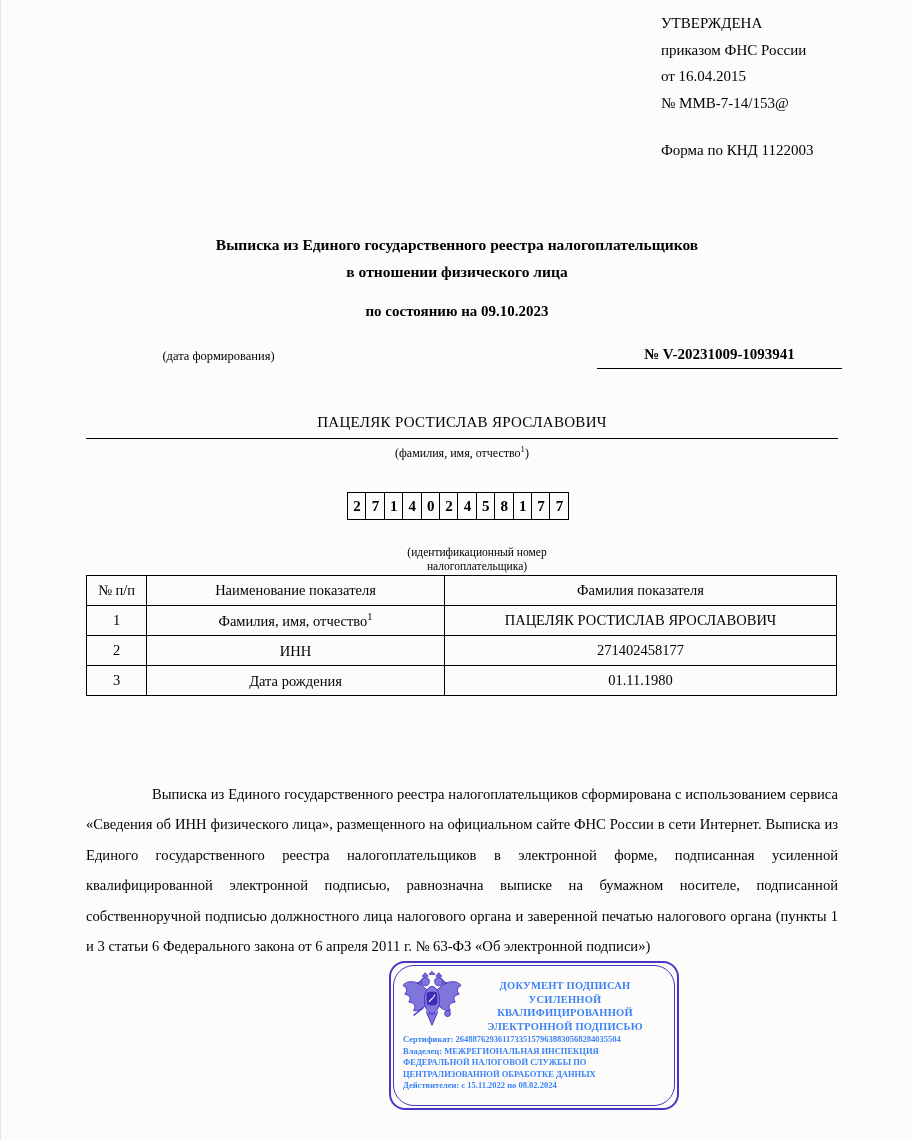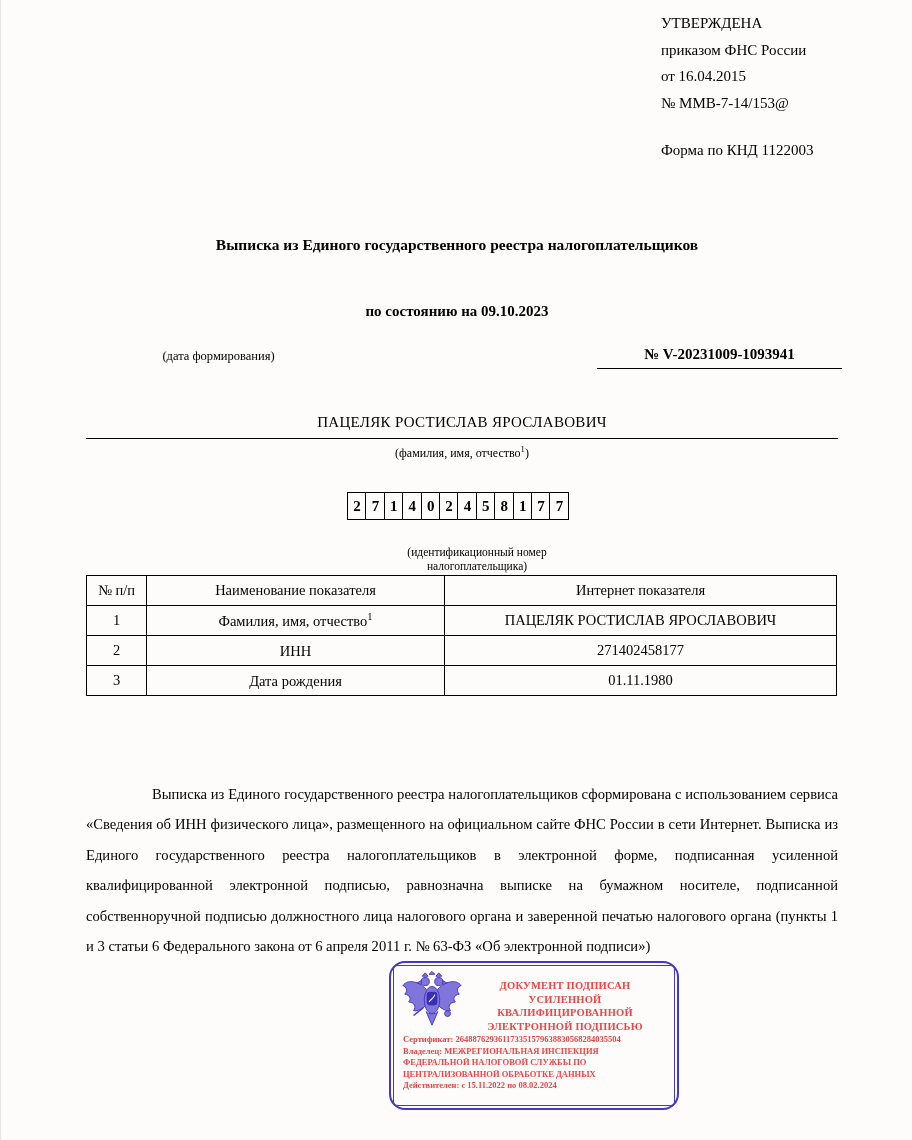--- a/index.html
+++ b/index.html
@@ -40,22 +40,22 @@
   table.indicators th,table.indicators td{border:1.6px solid #000;text-align:center;vertical-align:middle;
     height:29px;padding:0 4px;}
   table.indicators th{font-weight:normal;}
   col.c1{width:60px;}col.c2{width:298px;}col.c3{width:392px;}
   
   .body-par{left:85px;top:779px;width:752px;font-size:14.6px;line-height:30.4px;
     text-align:justify;text-indent:66px;}
   
   .stamp{left:388px;top:961px;width:290px;height:149px;
     border:2px solid #4638c6;border-radius:16px;box-sizing:border-box;background:transparent;}
-  .stamp-frame{position:absolute;inset:2px;border:1.4px solid #4638c6;border-radius:4px;
-    color:#ef4444;overflow:hidden;}
+  .stamp-frame{position:absolute;inset:2px;border:1.4px solid #4638c6;border-radius:21px;
+    color:#3b82f6;overflow:hidden;}
   .stamp-head{display:flex;padding:4px 8px 0 6px;}
   .stamp-emblem{width:64px;height:60px;flex:0 0 64px;}
   .stamp-title{flex:1;text-align:center;font-weight:bold;font-size:10.5px;line-height:13.5px;
     padding-top:9px;letter-spacing:.2px;}
   .stamp-details{padding:1px 9px 4px 9px;font-weight:bold;font-size:8.5px;line-height:11.6px;}
   .stamp-details .row{margin:0;}
   .stamp-details .validity{margin-top:0;}
 </style>
 </head>
 <body>
@@ -63,20 +63,21 @@
 <div class="abs approval">
   <div>УТВЕРЖДЕНА</div>
   <div>приказом ФНС России</div>
   <div>от 16.04.2015</div>
   <div>№ ММВ-7-14/153@</div>
   <div class="form-line">Форма  по КНД 1122003</div>
 </div>
 
 <div class="abs title-block">
   <div>Выписка из Единого государственного реестра налогоплательщиков</div>
+  <div>в отношении физического лица</div>
 </div>
 <div class="abs as-of">по состоянию на 09.10.2023</div>
 
 <div class="abs date-group">
   <div class="under-label">(дата формирования)</div>
 </div>
 
 <div class="abs num-group">
   <div class="fill-line">№ V-20231009-1093941</div>
 </div>
@@ -108,21 +109,21 @@
 <table class="indicators">
   <colgroup>
       <col class="c1">
       <col class="c2">
       <col class="c3">
     </colgroup>
   <tbody>
       <tr>
     <th>№ п/п</th>
     <th>Наименование показателя</th>
-    <th>Интернет показателя</th>
+    <th>Фамилия показателя</th>
   </tr>
   <tr>
     <td>1</td>
     <td><span>Фамилия, имя, отчество</span><sup>1</sup></td>
     <td>ПАЦЕЛЯК РОСТИСЛАВ ЯРОСЛАВОВИЧ</td>
   </tr>
   <tr>
     <td>2</td>
     <td><span>ИНН</span><sup></sup></td>
     <td>271402458177</td>

